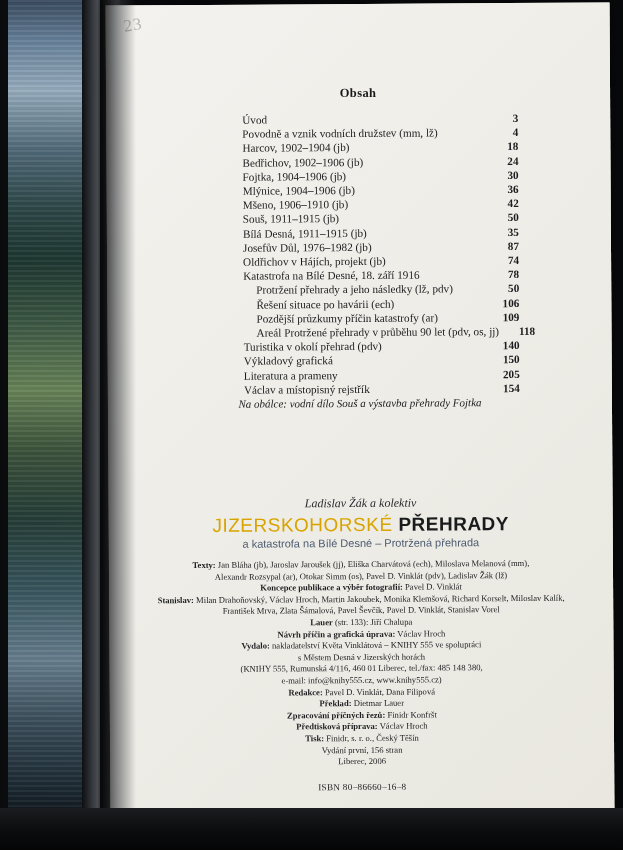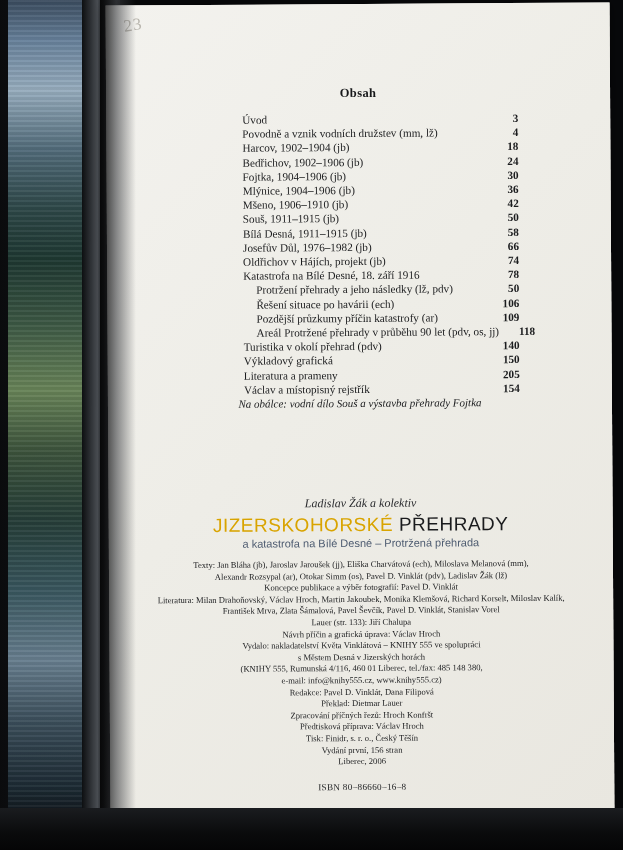--- a/index.html
+++ b/index.html
@@ -160,34 +160,34 @@
     color: #2b2c2f;
     margin-bottom: 3px;
   }
   .book-title {
     font-family: "Liberation Sans", sans-serif;
     font-size: 19px;
     letter-spacing: .5px;
     margin-bottom: 1px;
   }
   .title-a { color: #d9a400; font-weight: normal; }
-  .title-b { color: #1a1b1d; font-weight: normal; }
+  .title-b { color: #1a1b1d; font-weight: bold; }
   .subtitle {
     font-family: "Liberation Sans", sans-serif;
     font-size: 11px;
     color: #4d5b70;
     margin-bottom: 10px;
   }
   .credits {
     font-size: 8.6px;
     line-height: 10.6px;
     color: #1d1e20;
   }
   .credits p { margin: 0 0 1px 0; }
-  .credits b { font-weight: normal; text-align: center; }
+  .credits b { font-weight: bold; text-align: center; }
   .isbn {
     margin-top: 15px;
     font-size: 9.2px;
     letter-spacing: .3px;
   }
 </style>
 </head>
 <body>
 
 <div id="scene">
@@ -232,25 +232,25 @@
           <div class="toc-row">
             <span class="toc-label">Mšeno, 1906–1910 (jb)</span>
             <span class="toc-page">42</span>
           </div>
           <div class="toc-row">
             <span class="toc-label">Souš, 1911–1915 (jb)</span>
             <span class="toc-page">50</span>
           </div>
           <div class="toc-row">
             <span class="toc-label">Bílá Desná, 1911–1915 (jb)</span>
-            <span class="toc-page">58</span>
+            <span class="toc-page">35</span>
           </div>
           <div class="toc-row">
             <span class="toc-label">Josefův Důl, 1976–1982 (jb)</span>
-            <span class="toc-page">66</span>
+            <span class="toc-page">87</span>
           </div>
           <div class="toc-row">
             <span class="toc-label">Oldřichov v Hájích, projekt (jb)</span>
             <span class="toc-page">74</span>
           </div>
           <div class="toc-row">
             <span class="toc-label">Katastrofa na Bílé Desné, 18. září 1916</span>
             <span class="toc-page">78</span>
           </div>
           <div class="toc-row indent">
@@ -301,21 +301,21 @@
           <p>
             <b>Texty:</b>
             <span>Jan Bláha (jb), Jaroslav Jaroušek (jj), Eliška Charvátová (ech), Miloslava Melanová (mm),</span>
           </p>
           <p>Alexandr Rozsypal (ar), Otokar Simm (os), Pavel D. Vinklát (pdv), Ladislav Žák (lž)</p>
           <p>
             <b>Koncepce publikace a výběr fotografií:</b>
             <span>Pavel D. Vinklát</span>
           </p>
           <p>
-            <b>Literatura:</b>
+            <b>Stanislav:</b>
             <span>Milan Drahoňovský, Václav Hroch, Martin Jakoubek, Monika Klemšová, Richard Korselt, Miloslav Kalík,</span>
           </p>
           <p>František Mrva, Zlata Šámalová, Pavel Ševčík, Pavel D. Vinklát, Stanislav Vorel</p>
           <p>
             <b>Lauer</b>
             <span>(str. 133): Jiří Chalupa</span>
           </p>
           <p>
             <b>Návrh příčin a grafická úprava:</b>
             <span>Václav Hroch</span>
@@ -330,21 +330,21 @@
           <p>
             <b>Redakce:</b>
             <span>Pavel D. Vinklát, Dana Filipová</span>
           </p>
           <p>
             <b>Překlad:</b>
             <span>Dietmar Lauer</span>
           </p>
           <p>
             <b>Zpracování příčných řezů:</b>
-            <span>Hroch Konfršt</span>
+            <span>Finidr Konfršt</span>
           </p>
           <p>
             <b>Předtisková příprava:</b>
             <span>Václav Hroch</span>
           </p>
           <p>
             <b>Tisk:</b>
             <span>Finidr, s. r. o., Český Těšín</span>
           </p>
           <p>Vydání první, 156 stran</p>

